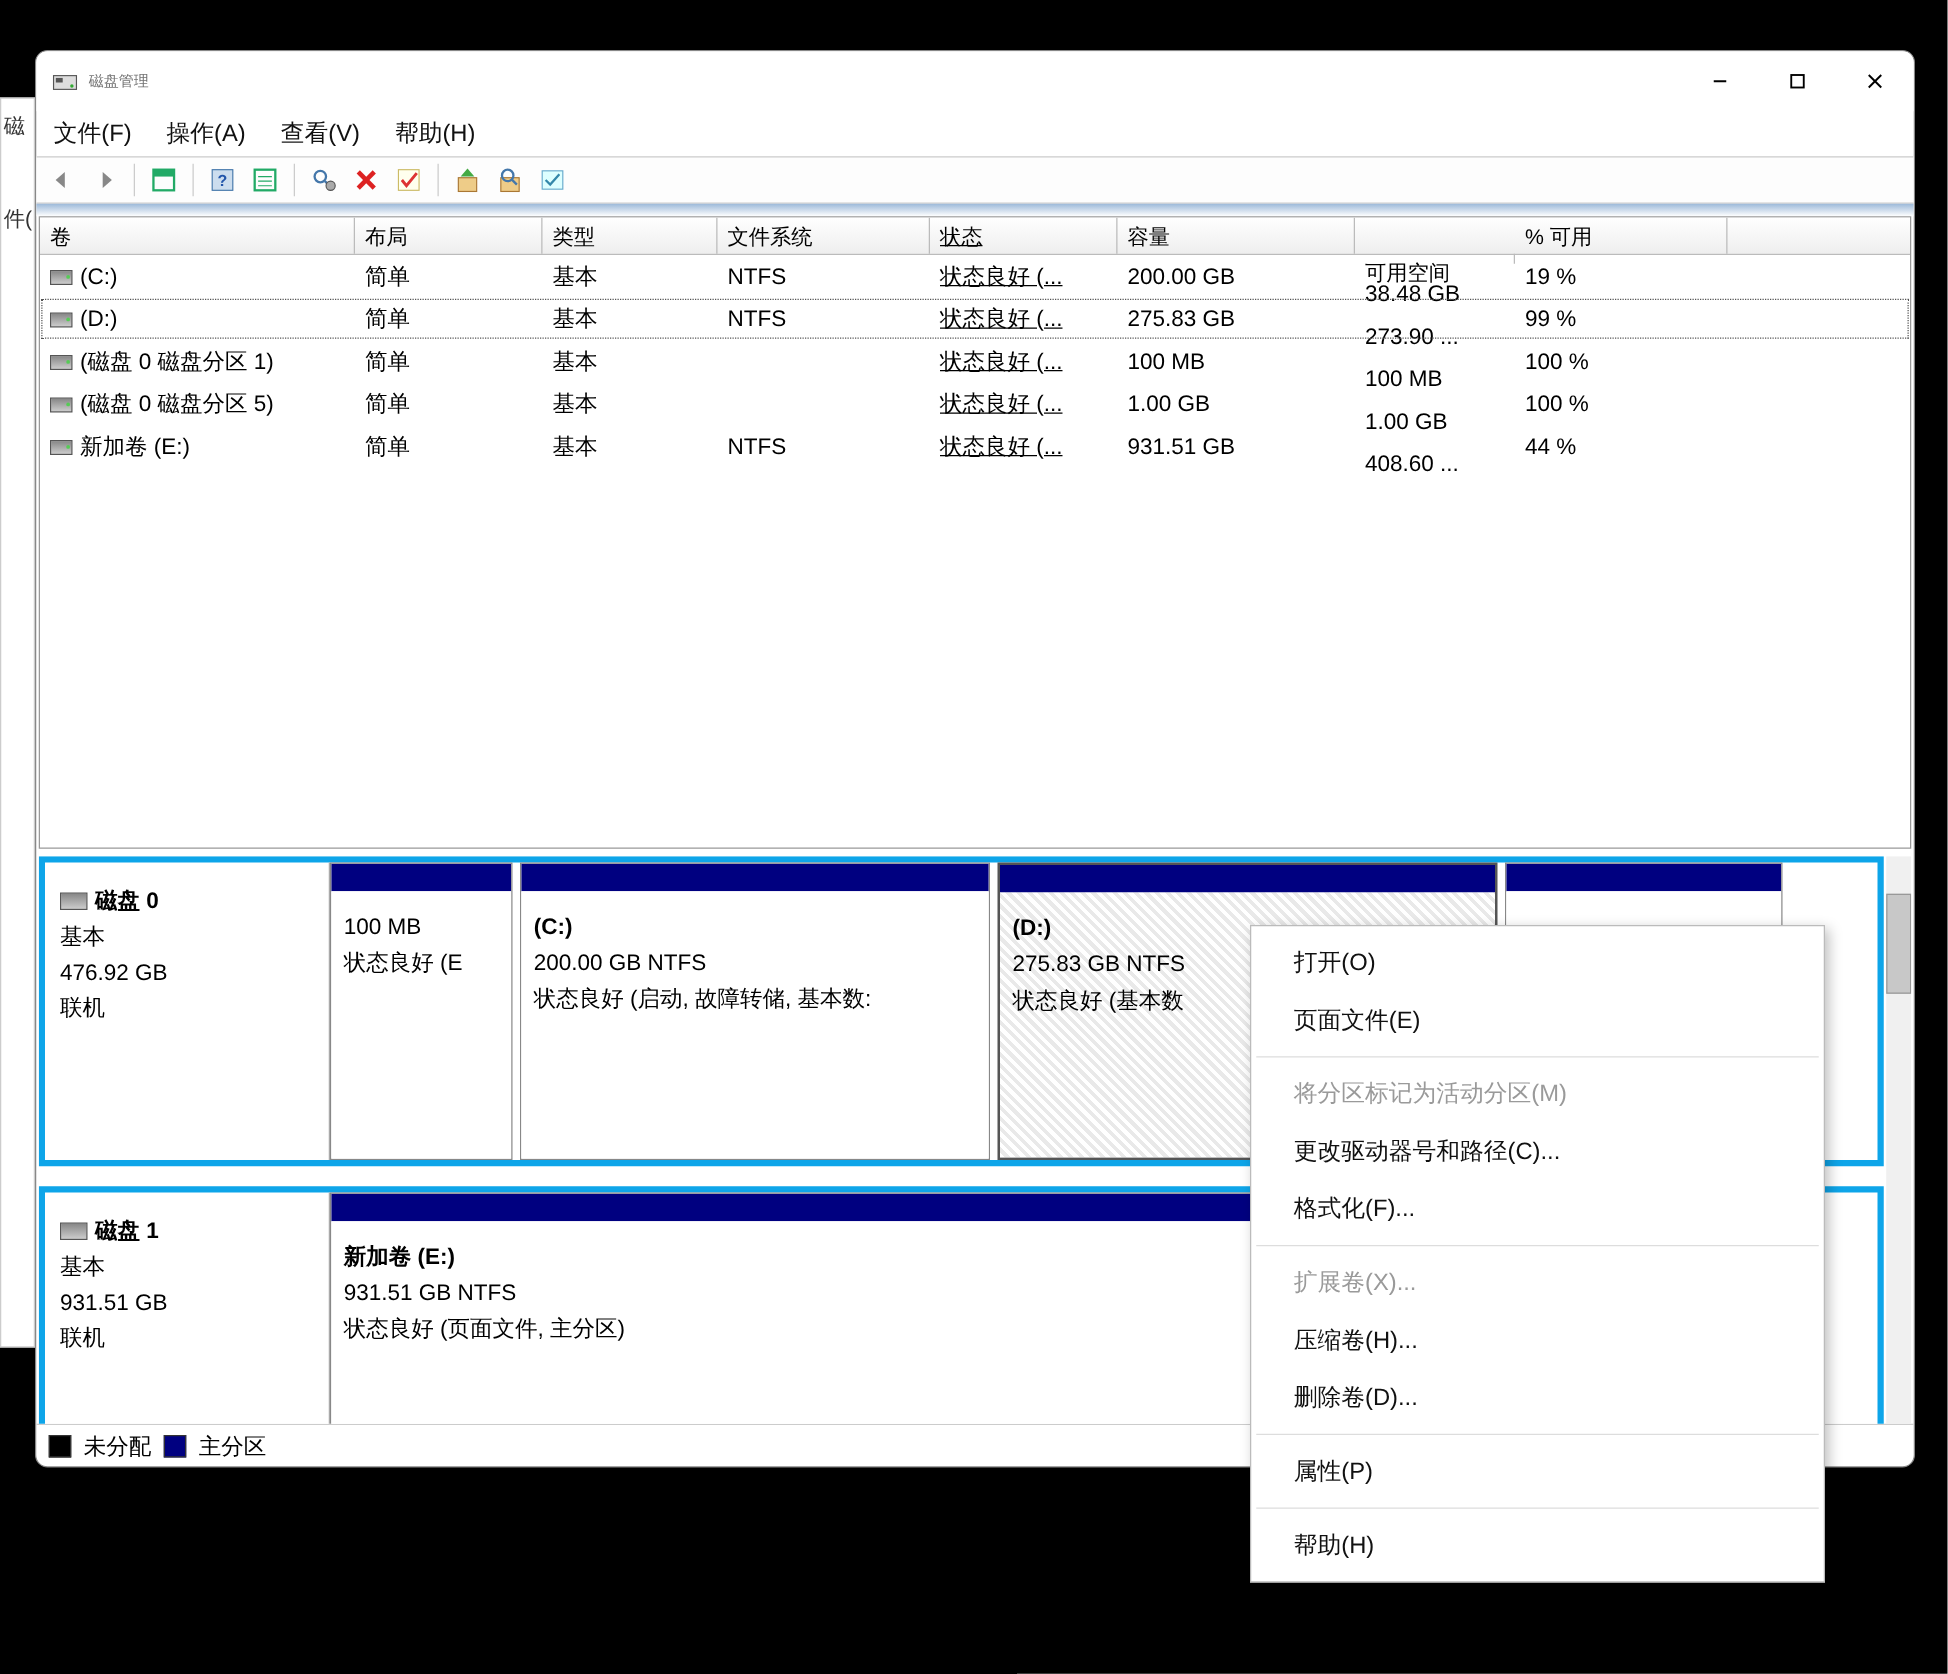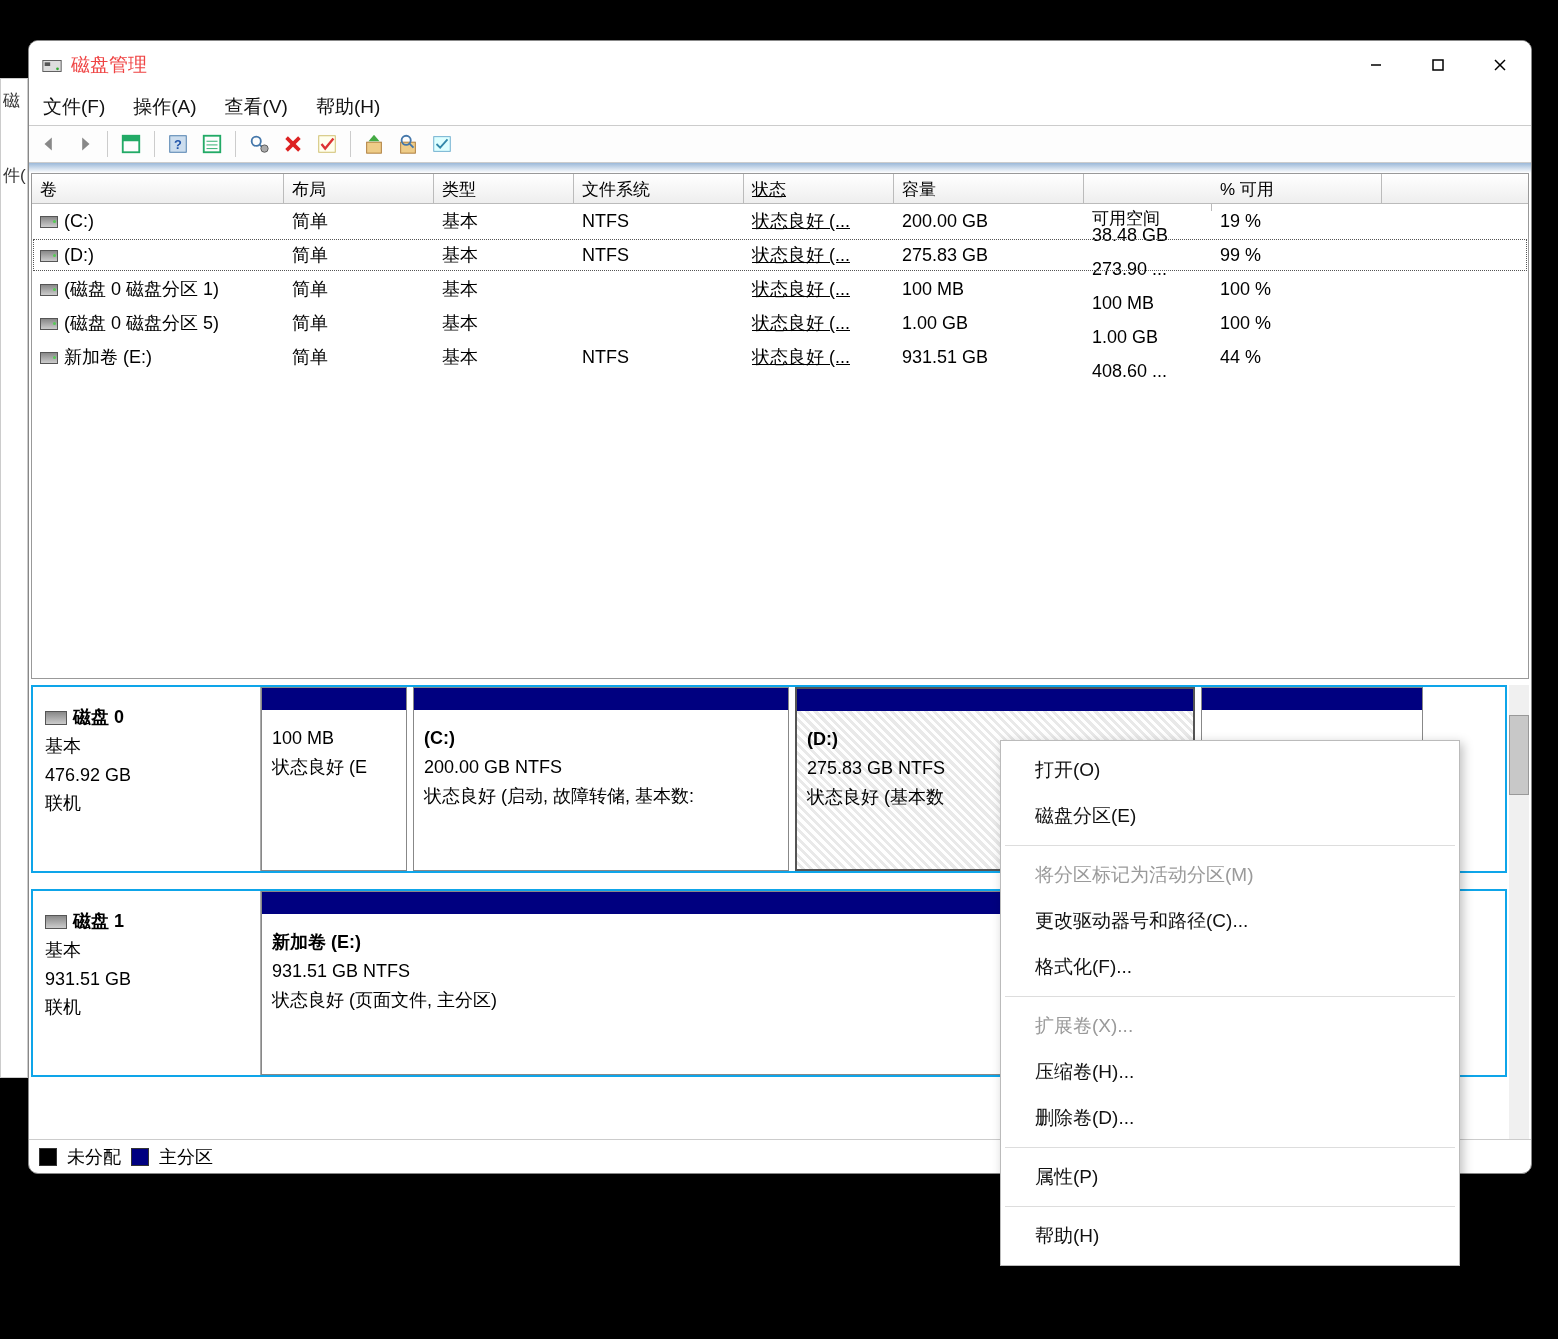--- a/index.html
+++ b/index.html
@@ -41,21 +41,21 @@
   height: 48px;
   display: flex;
   align-items: center;
   padding-left: 12px;
   background: #fff;
 }
 .titlebar-icon {
   width: 20px; height: 20px;
   margin-right: 10px;
 }
-.title-text { font-size: 19px; color: #ef4444; flex: 0 0 auto;}
+.title-text { font-size: 12px; color: #737373; flex: 0 0 auto;}
 .titlebar-spacer { flex: 1; }
 .win-controls { display: flex; height: 100%; }
 .win-btn {
   width: 62px;
   display: flex;
   align-items: center;
   justify-content: center;
   font-size: 16px;
 }
 .menubar {
@@ -146,22 +146,22 @@
   flex-direction: column;
 }
 .disk-scroll {
   position: absolute;
   right: 0; top: 0; bottom: 0;
   width: 20px;
   background: #f0f0f0;
 }
 .disk-row {
   display: flex;
-  border: 2px solid #0ea5e9;
-  height: 188px;
+  border: 5px solid #0ea5e9;
+  height: 248px;
   margin-bottom: 16px;
   background: #fff;
 }
 .disk-info {
   width: 228px;
   border-right: 1px solid #aaa;
   padding: 16px 12px;
   font-size: 18px;
   line-height: 1.6;
 }
@@ -498,21 +498,21 @@
     <span class="sw" style="background:#000"></span>
     <span>未分配</span>
     <span class="sw" style="background:#000080"></span>
     <span>主分区</span>
   </div>
 
 </div>
 
 <div class="context-menu" id="ctx-menu">
     <div class="ctx-item">打开(O)</div>
-    <div class="ctx-item">磁盘分区(E)</div>
+    <div class="ctx-item">页面文件(E)</div>
     <div class="ctx-sep"></div>
     <div class="ctx-item disabled">将分区标记为活动分区(M)</div>
     <div class="ctx-item">更改驱动器号和路径(C)...</div>
     <div class="ctx-item">格式化(F)...</div>
     <div class="ctx-sep"></div>
     <div class="ctx-item disabled">扩展卷(X)...</div>
     <div class="ctx-item">压缩卷(H)...</div>
     <div class="ctx-item">删除卷(D)...</div>
     <div class="ctx-sep"></div>
     <div class="ctx-item">属性(P)</div>

